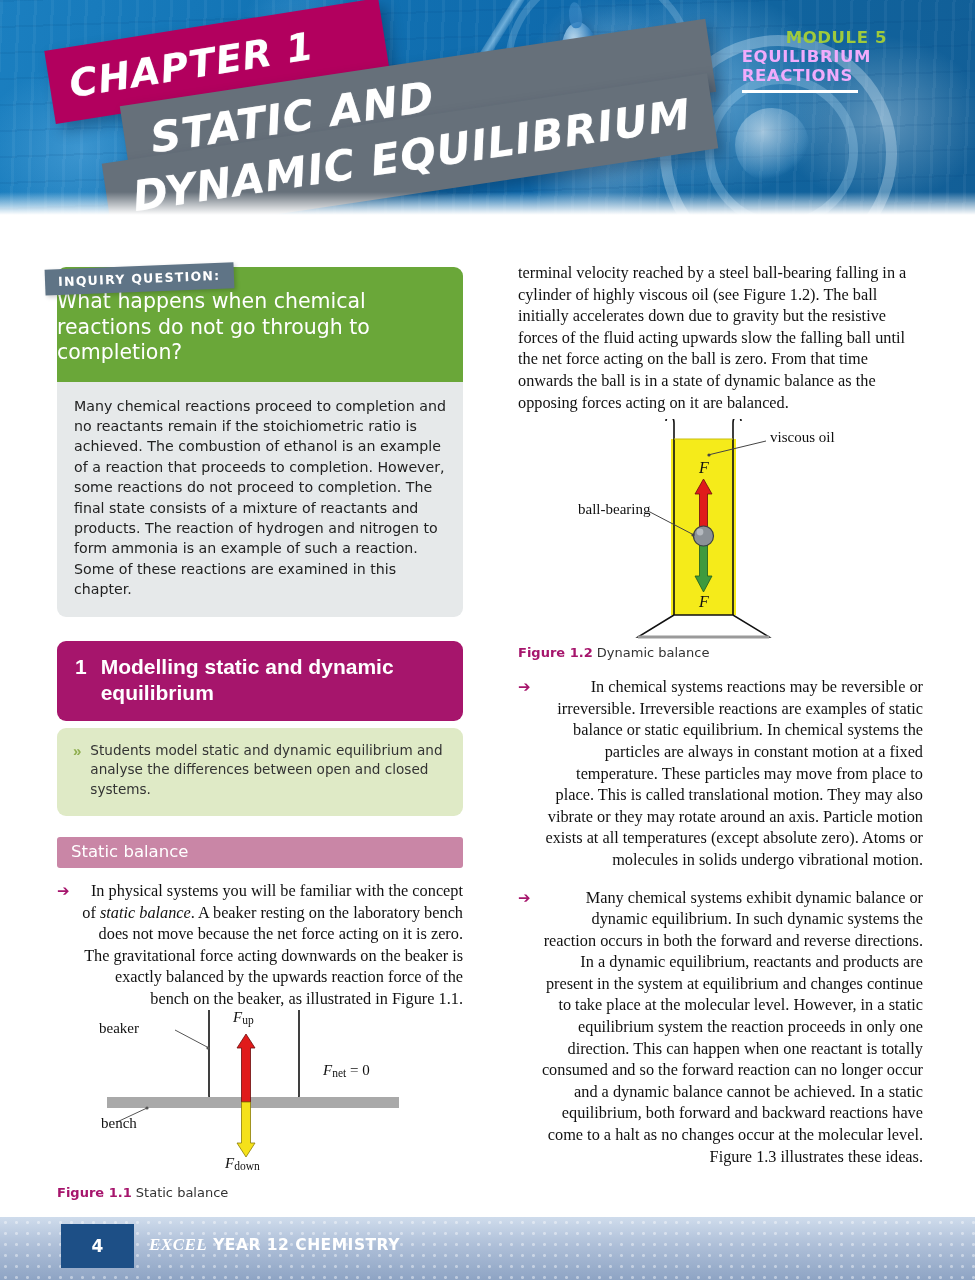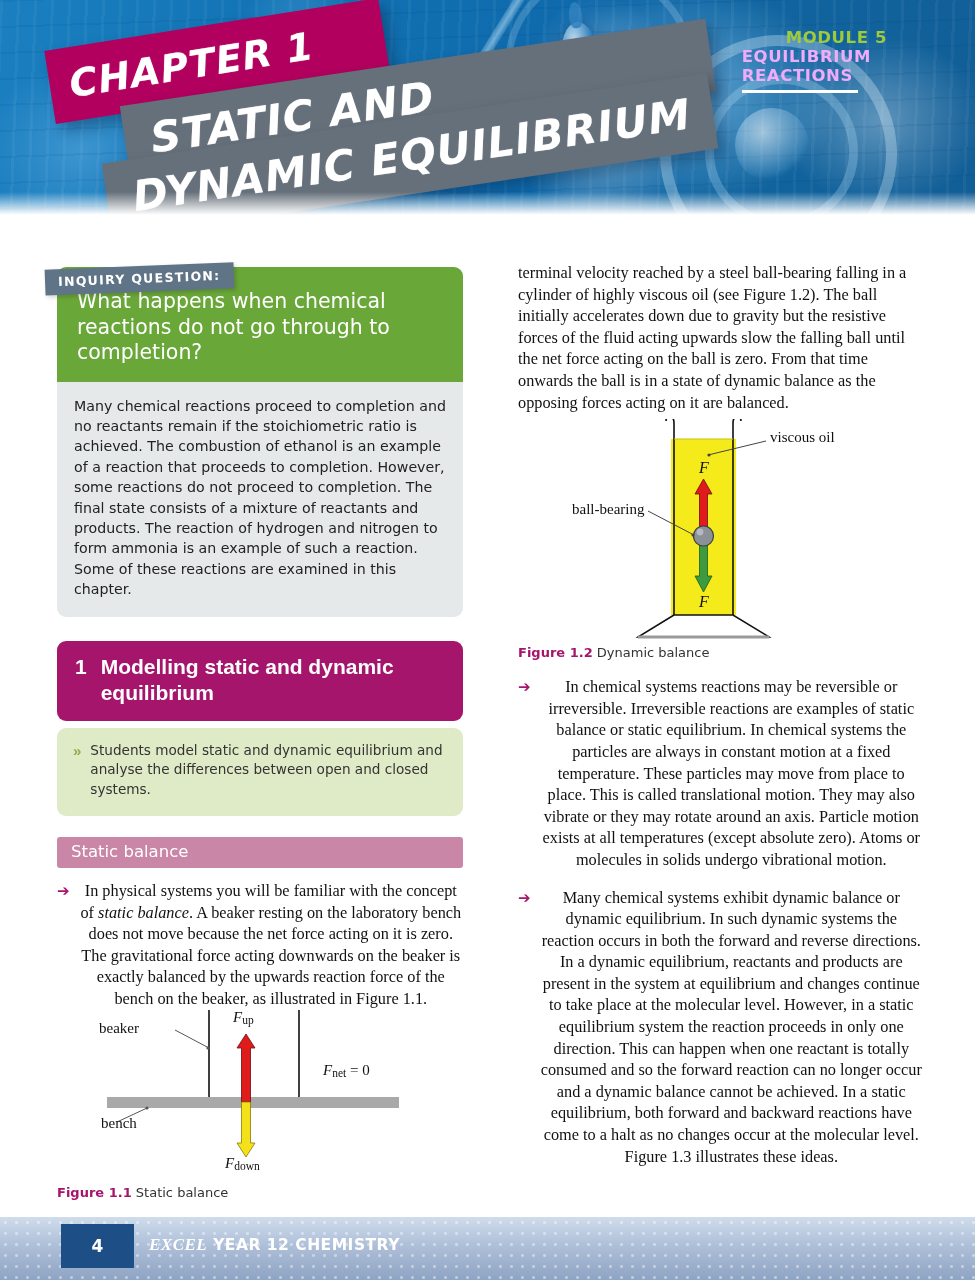--- a/index.html
+++ b/index.html
@@ -120,21 +120,21 @@
     font-family:"DejaVu Sans", sans-serif;
     font-weight:bold;font-size:12.5px;letter-spacing:1.3px;
     padding:5px 13px 6px 13px;
     transform:rotate(-2.2deg);
     z-index:3;
     box-shadow:2px 2px 4px rgba(0,0,0,.18);
   }
   .iq-green{
     margin-top:19px;
     background:#6aa739;border-radius:9px 9px 0 0;
-    padding:22px 16px 16px 20px;
+    padding:22px 16px 16px 0;
   }
   .iq-green-text{
     color:#ffffff;font-size:20.5px;line-height:25.5px;
     font-family:"DejaVu Sans", sans-serif;font-weight:normal;
   }
   .iq-body{
     background:#e6e9ea;border-radius:0 0 9px 9px;
     padding:14px 17px 17px 17px;
     color:#222;font-size:14.2px;line-height:20.4px;
     font-family:"DejaVu Sans", sans-serif;
@@ -170,21 +170,21 @@
   .bullet{
     display:flex;gap:9px;margin-top:12px;
   }
   .bullet .arw{
     color:#a6156c;font-size:15px;line-height:22px;flex:0 0 auto;
     font-family:"DejaVu Sans", sans-serif;
   }
   .btxt{
     font-family:"Liberation Serif", serif;
     font-size:16.3px;line-height:21.6px;color:#111;
-    text-align:center;
+    text-align:right;
   }
   .btxt i{font-style:italic;}
   .ptxt{
     font-family:"Liberation Serif", serif;
     font-size:16.3px;line-height:21.6px;color:#111;
   }
 
   .figcap{
     margin-top:10px;
     font-family:"DejaVu Sans", sans-serif;font-size:13px;color:#333;
@@ -348,21 +348,21 @@
       <circle cx="185.5" cy="117" r="10" fill="#8b9197" stroke="#3b3f44" stroke-width="1.2"></circle>
       <circle cx="182" cy="113" r="3.4" fill="#c3c8cd" opacity="0.75"></circle>
 
       <line x1="190" y1="36" x2="248" y2="22" stroke="#444" stroke-width="1"></line>
       <circle cx="191" cy="36" r="1.6" fill="#444"></circle>
 
       <line x1="130" y1="92" x2="176" y2="116" stroke="#444" stroke-width="1"></line>
       <circle cx="175" cy="116" r="1.6" fill="#444"></circle>
     </svg>
     <div class="f2-lbl" style="left:252px;top:10px;">viscous oil</div>
-    <div class="f2-lbl" style="left:54px;top:82px;">ball-bearing</div>
+    <div class="f2-lbl" style="left:60px;top:82px;">ball-bearing</div>
     <div class="f2-F" style="left:181px;top:40px;">F</div>
     <div class="f2-F" style="left:181px;top:174px;">F</div>
   </div>
 
   <div class="figcap" style="margin-top:4px;">
     <b>Figure 1.2</b>
     <span>Dynamic balance</span>
   </div>
 
   <div class="bullet" style="margin-top:16px;">

